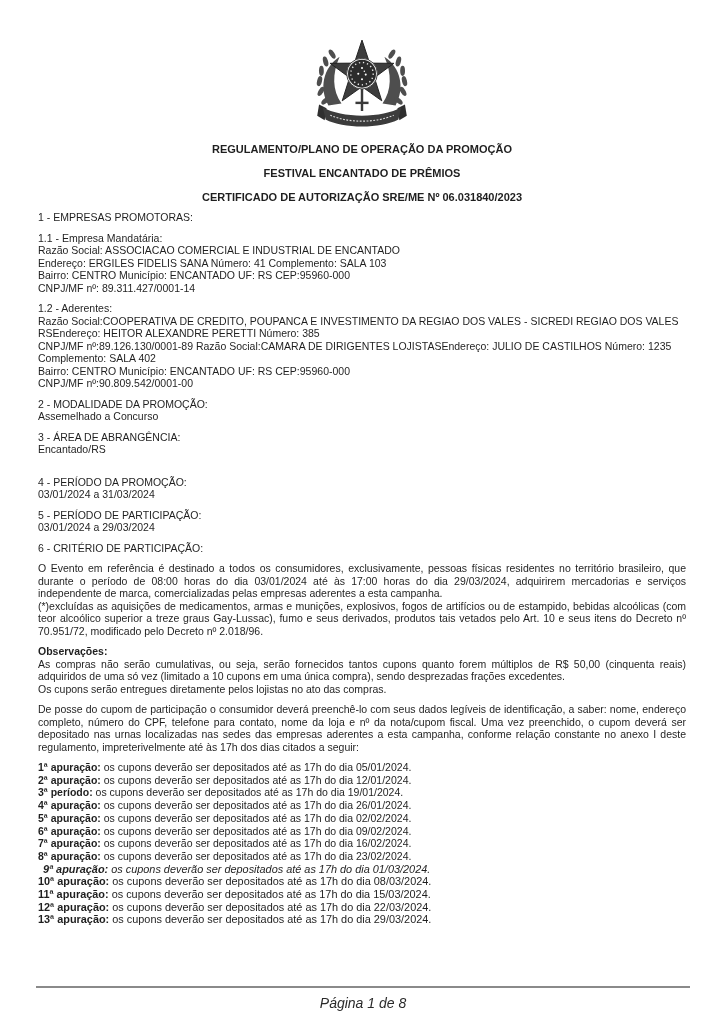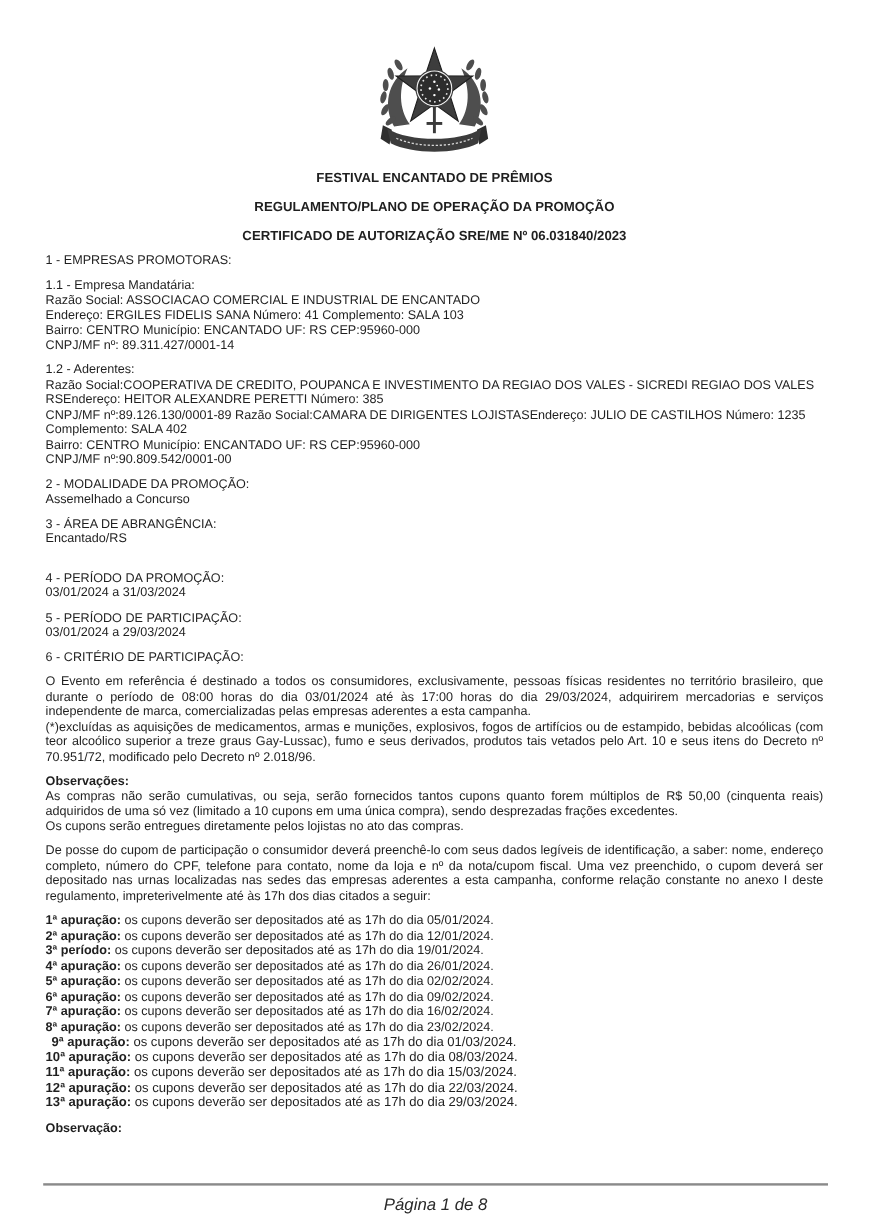--- a/index.html
+++ b/index.html
@@ -13,21 +13,21 @@
   .titles .t { line-height:11px; }
   .titles .t + .t { margin-top:13px; }
   .content { margin-top:8px; font-size:10.5px; line-height:12.5px; }
   .blk { margin-top:8px; }
   .blk-xl { margin-top:20px; }
   p.ln { margin:0; }
   .just { text-align:justify; }
   .b { font-weight:bold; }
   .apuracao-row { line-height:12.7px; white-space:nowrap; }
   .apuracao-row.late { font-size:10.9px; }
-  .apuracao-row.indent { padding-left:5px; }
+  .apuracao-row.indent { padding-left:5px;font-style:italic; }
   .footer { position:absolute; left:36px; right:34px; top:986px; }
   .footer hr { border:none; border-top:2px solid #8a8a8a; margin:0; height:0; }
   .footer .pg { text-align:center; font-style:italic; font-size:14px; margin-top:7px; color:#2a2a2a; }
 </style>
 </head>
 <body>
 
 <div class="page">
 
   <svg class="emblem" viewBox="0 0 120 100" xmlns="http://www.w3.org/2000/svg">
@@ -67,22 +67,22 @@
       <circle cx="62.5" cy="37.5" r="0.8"></circle>
     </g>
 
     <path d="M14,73 L22,77 L20,90 L12,85 Z" fill="#2f2f2f"></path>
     <path d="M106,73 L98,77 L100,90 L108,85 Z" fill="#2f2f2f"></path>
     <path d="M18,76 C38,88 82,88 102,76 L99,89 C80,99 40,99 21,89 Z" fill="#3c3c3c"></path>
     <path d="M26,84.5 C45,93 75,93 94,84.5" stroke="#d9d9d9" stroke-width="1.2" stroke-dasharray="2 1.6" fill="none"></path>
   </svg>
 
   <div class="titles">
+    <div class="t">REGULAMENTO/PLANO DE OPERAÇÃO DA PROMOÇÃO</div>
     <div class="t">FESTIVAL ENCANTADO DE PRÊMIOS</div>
-    <div class="t">REGULAMENTO/PLANO DE OPERAÇÃO DA PROMOÇÃO</div>
     <div class="t">CERTIFICADO DE AUTORIZAÇÃO SRE/ME Nº 06.031840/2023</div>
   </div>
 
   <div class="content">
 
     <p class="ln">1 - EMPRESAS PROMOTORAS:</p>
 
     <div class="blk">
       <p class="ln">1.1 - Empresa Mandatária:</p>
       <p class="ln">Razão Social: ASSOCIACAO COMERCIAL E INDUSTRIAL DE ENCANTADO</p>
@@ -149,23 +149,20 @@
         <div class="apuracao-row"><span class="b">6ª apuração:</span><span> os cupons deverão ser depositados até as 17h do dia 09/02/2024.</span></div>
         <div class="apuracao-row"><span class="b">7ª apuração:</span><span> os cupons deverão ser depositados até as 17h do dia 16/02/2024.</span></div>
         <div class="apuracao-row"><span class="b">8ª apuração:</span><span> os cupons deverão ser depositados até as 17h do dia 23/02/2024.</span></div>
         <div class="apuracao-row indent late"><span class="b">9ª apuração:</span><span> os cupons deverão ser depositados até as 17h do dia 01/03/2024.</span></div>
         <div class="apuracao-row late"><span class="b">10ª apuração:</span><span> os cupons deverão ser depositados até as 17h do dia 08/03/2024.</span></div>
         <div class="apuracao-row late"><span class="b">11ª apuração:</span><span> os cupons deverão ser depositados até as 17h do dia 15/03/2024.</span></div>
         <div class="apuracao-row late"><span class="b">12ª apuração:</span><span> os cupons deverão ser depositados até as 17h do dia 22/03/2024.</span></div>
         <div class="apuracao-row late"><span class="b">13ª apuração:</span><span> os cupons deverão ser depositados até as 17h do dia 29/03/2024.</span></div>
       </div>
 
-    <div class="blk">
-      <p class="ln b">Observação:</p>
-    </div>
 
   </div>
 
   <div class="footer">
     <hr>
     <div class="pg">Página 1 de 8</div>
   </div>
 
 </div>
 

